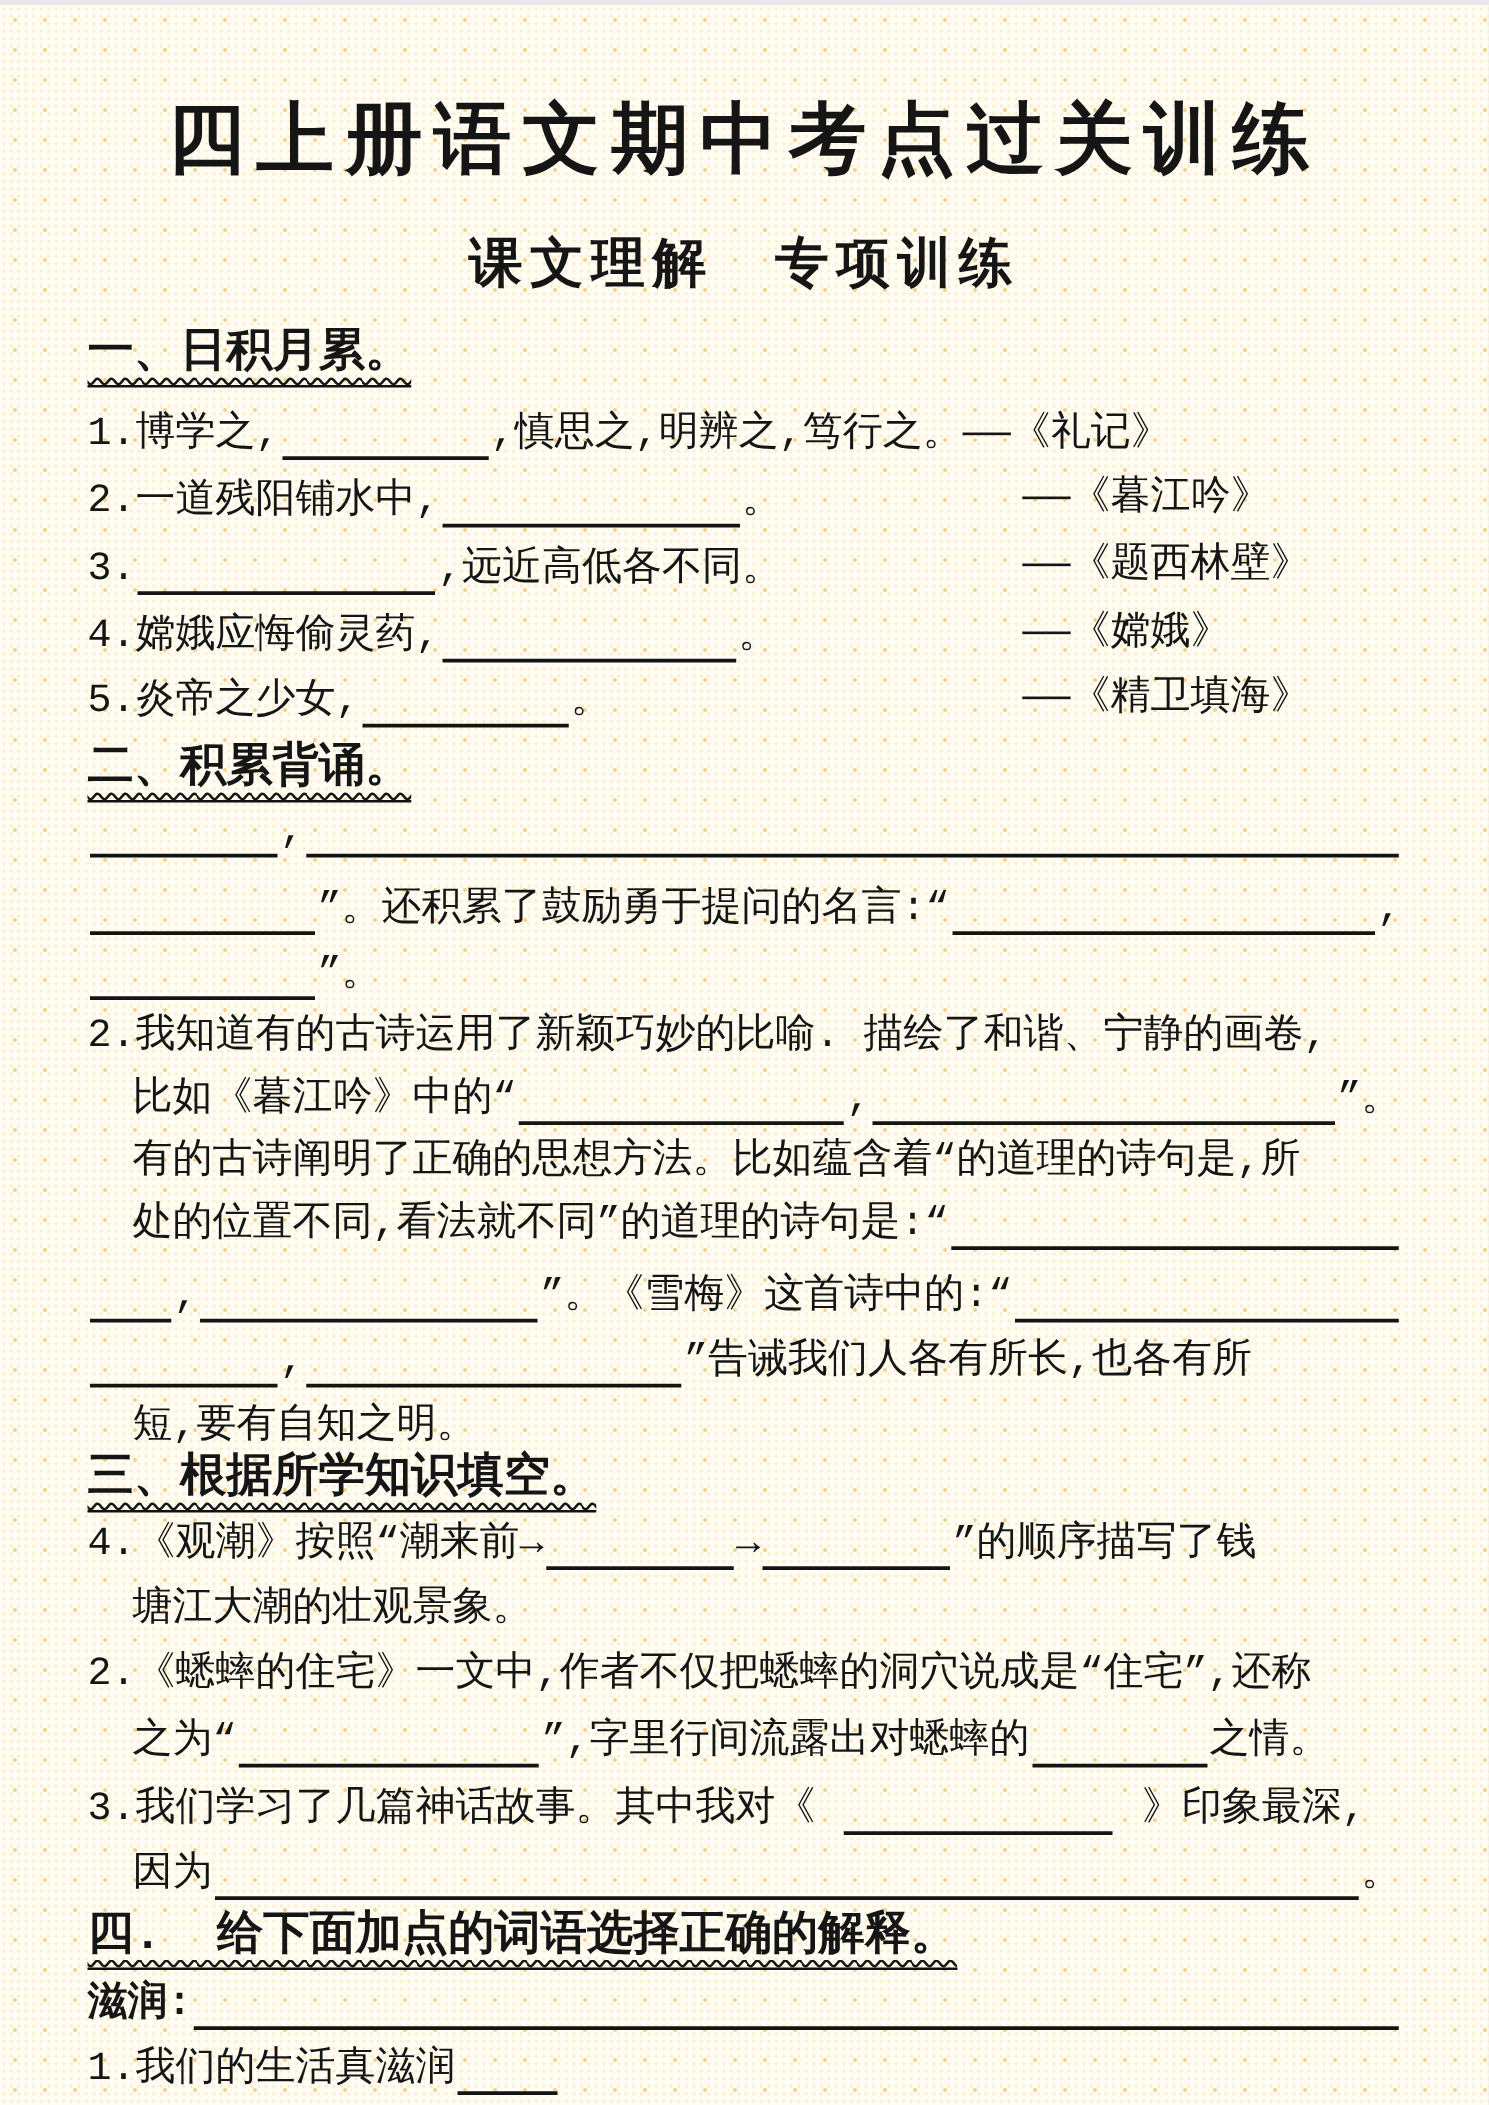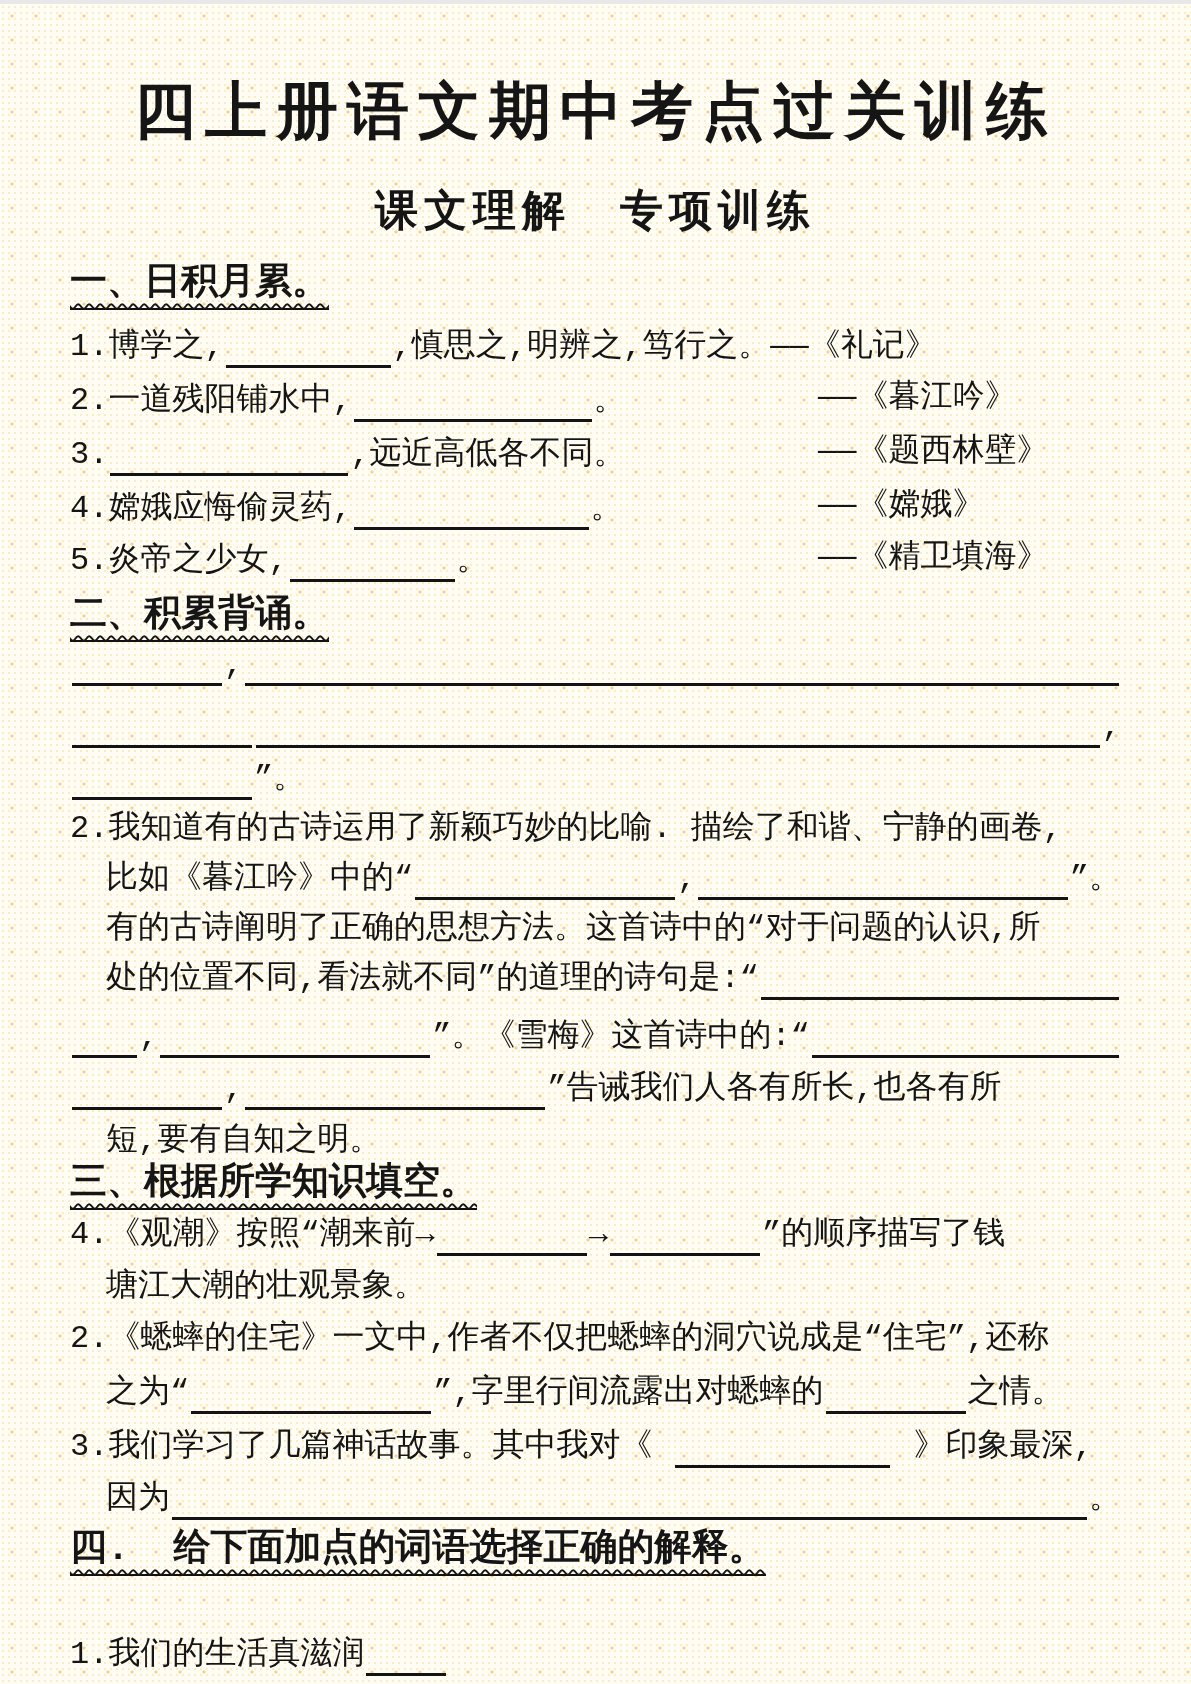--- a/index.html
+++ b/index.html
@@ -98,40 +98,41 @@
     <span class="hd">二、积累背诵。</span>
   </div>
 
   <div class="ln" style="top:636px;">
     <span class="bl" style="width:150px;"></span>
     <span class="t">,</span>
     <span class="bl grow"></span>
   </div>
   <div class="ln" style="top:698px;">
     <span class="bl" style="width:180px;"></span>
+    <span class="t">”。还积累了鼓励勇于提问的名言:“</span>
     <span class="bl grow"></span>
     <span class="t">,</span>
   </div>
   <div class="ln" style="top:750px;">
     <span class="bl" style="width:180px;"></span>
     <span class="t">”。</span>
   </div>
 
   <div class="ln" style="top:800px;">
     <span class="t">2.我知道有的古诗运用了新颖巧妙的比喻. 描绘了和谐、宁静的画卷,</span>
   </div>
   <div class="ln ind" style="top:850px;">
     <span class="t">比如《暮江吟》中的“</span>
     <span class="bl" style="width:260px;"></span>
     <span class="t">,</span>
     <span class="bl grow"></span>
     <span class="t">”。</span>
   </div>
   <div class="ln ind" style="top:900px;">
-    <span class="t">有的古诗阐明了正确的思想方法。这首诗中的“对于问题的认识,所</span>
+    <span class="t">有的古诗阐明了正确的思想方法。比如蕴含着“的道理的诗句是,所</span>
   </div>
   <div class="ln ind" style="top:950px;">
     <span class="t">处的位置不同,看法就不同”的道理的诗句是:“</span>
     <span class="bl grow"></span>
   </div>
   <div class="ln" style="top:1008px;">
     <span class="bl" style="width:65px;"></span>
     <span class="t">,</span>
     <span class="bl" style="width:270px;"></span>
     <span class="t">”。《雪梅》这首诗中的:“</span>
@@ -179,18 +180,22 @@
   <div class="ln ind" style="top:1470px;">
     <span class="t">因为</span>
     <span class="bl grow"></span>
     <span class="t">。</span>
   </div>
 
   <div class="ln" style="top:1516px;height:56px;">
     <span class="hd">四.  给下面加点的词语选择正确的解释。</span>
   </div>
 
+  <div class="ln" style="top:1574px;">
+    <span class="t b">滋润:</span>
+    <span class="bl grow"></span>
+  </div>
   <div class="ln" style="top:1626px;">
     <span class="t">1.我们的生活真滋润</span>
     <span class="bl" style="width:80px;"></span>
   </div>
 
 </div>
 
 </body></html>

